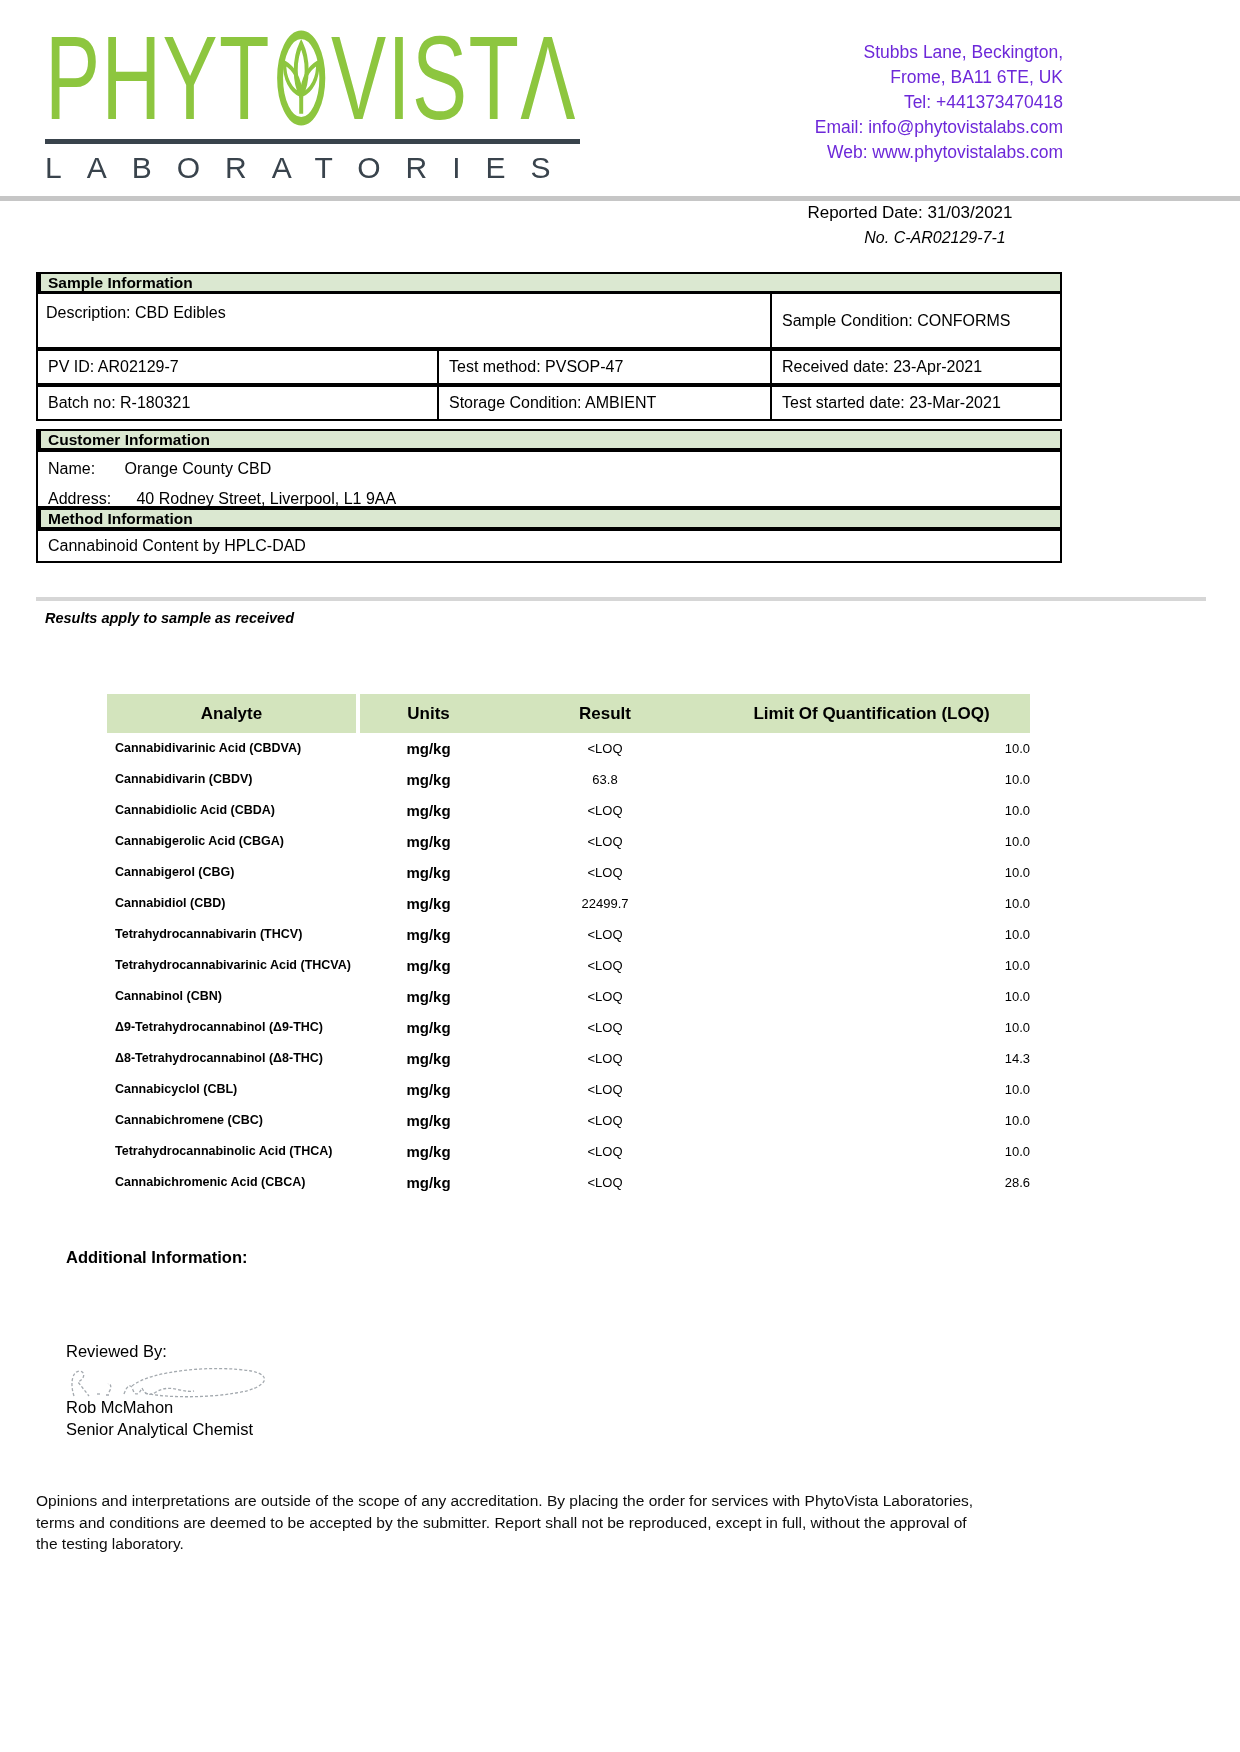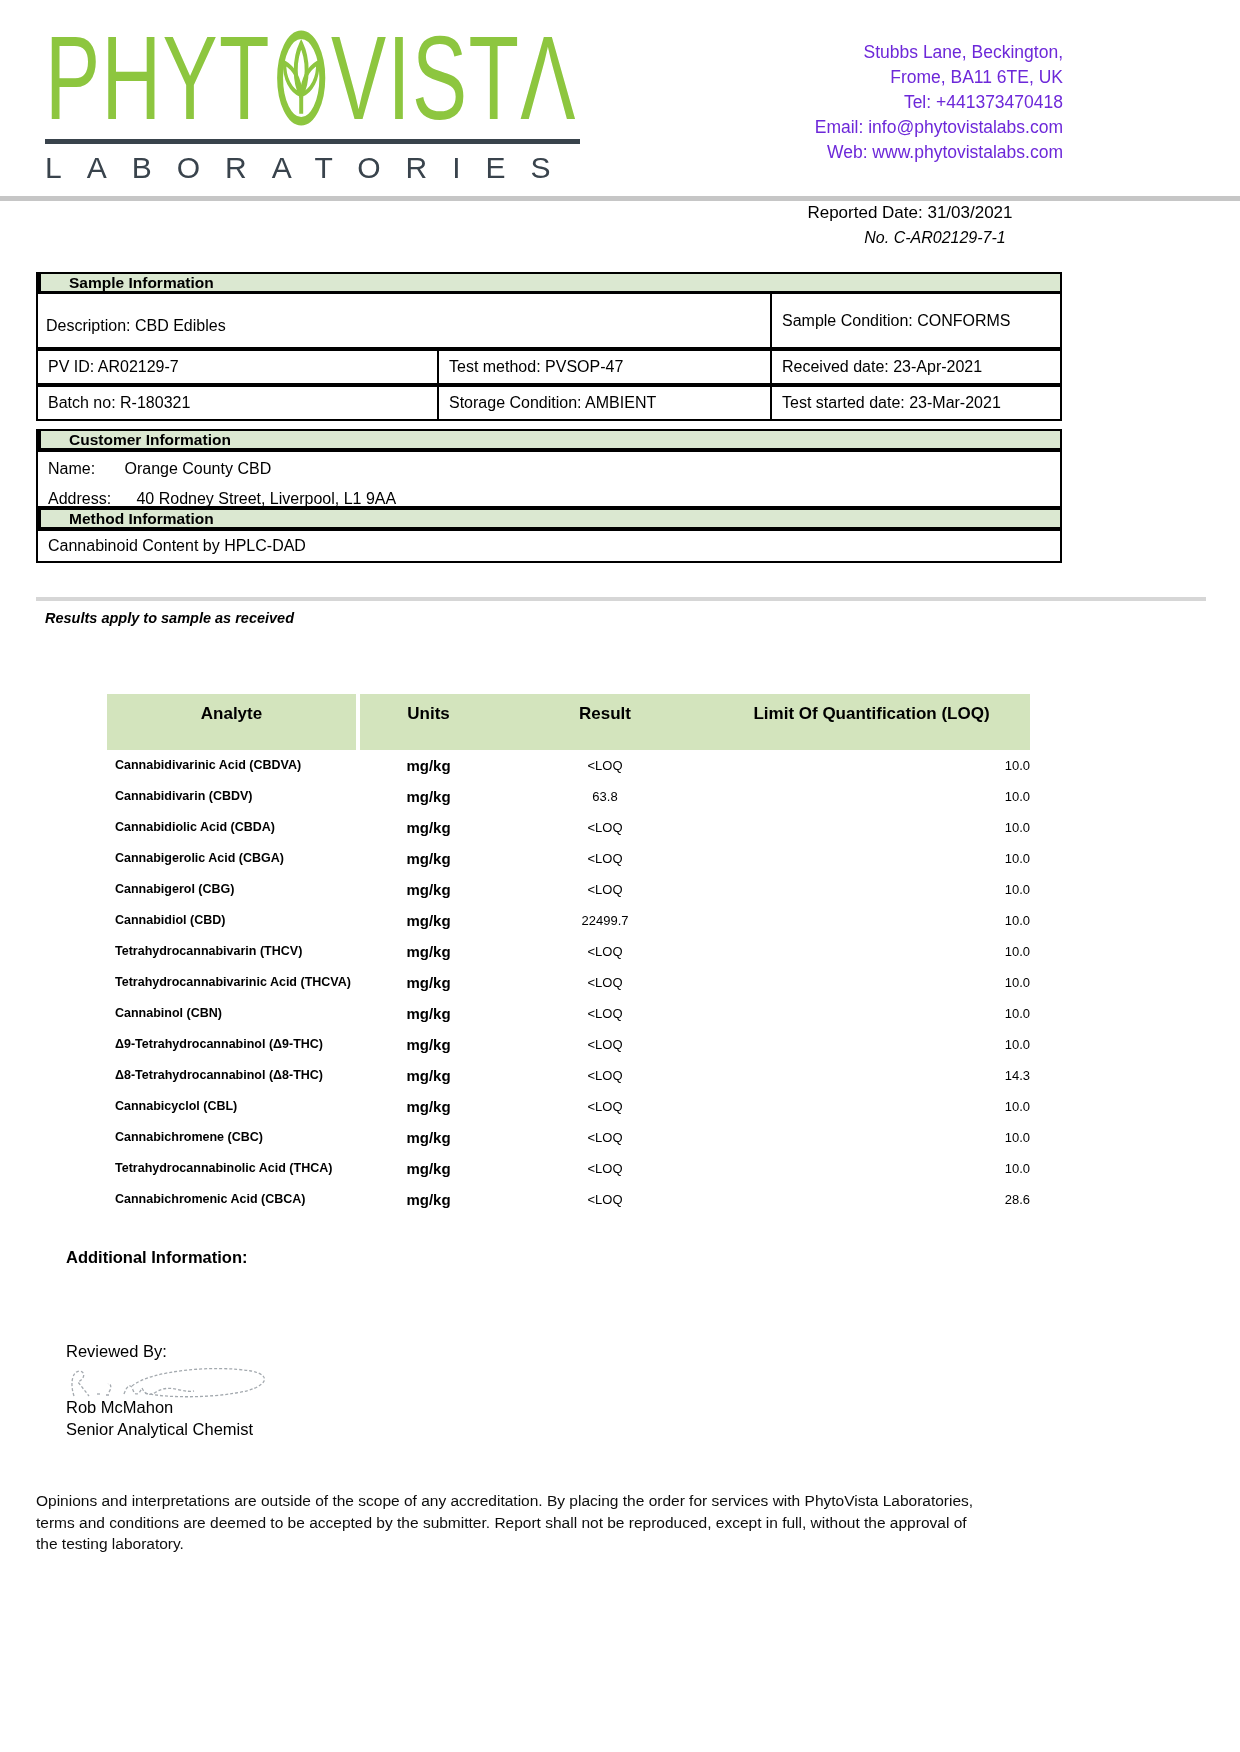--- a/index.html
+++ b/index.html
@@ -29,25 +29,25 @@
   .reported-date{position:absolute;top:203px;left:760px;width:300px;text-align:center;font-size:17px;}
   .report-no{position:absolute;top:229px;left:810px;width:250px;text-align:center;font-size:16px;font-style:italic;}
   .title{position:absolute;top:223px;left:0;width:1020px;text-align:center;
          font-size:27px;font-weight:bold;letter-spacing:0.5px;}
 
   
   .info{position:absolute;left:36px;top:272px;width:1026px;height:295px;}
   .info *{box-sizing:border-box;}
   .bar{position:absolute;left:0;width:1026px;height:21px;background:var(--section_bar_green);
        border:2px solid #000;border-left:5px solid #000;
-       font-weight:bold;font-size:15.5px;line-height:16px;padding:1px 0 0 28px;}
+       font-weight:bold;font-size:15.5px;line-height:16px;padding:1px 0 0 7px;}
   .box{position:absolute;left:0;width:1026px;border:2px solid #000;background:#fff;font-size:16px;}
   .bar1{top:0;}
   .desc-row{top:20px;height:57px;display:flex;}
-  .desc-cell{flex:0 0 734px;border-right:2px solid #000;padding:23px 8px;}
+  .desc-cell{flex:0 0 734px;border-right:2px solid #000;padding:10px 8px;}
   .cond-cell{flex:1;display:flex;align-items:center;padding-left:10px;}
   .row3{display:flex;}
   .pv-row{top:77px;height:36px;}
   .batch-row{top:113px;height:36px;}
   .c1{flex:0 0 401px;border-right:2px solid #000;display:flex;align-items:center;padding-left:10px;}
   .c2{flex:0 0 333px;border-right:2px solid #000;display:flex;align-items:center;padding-left:10px;}
   .c3{flex:1;display:flex;align-items:center;padding-left:10px;}
   .bar2{top:157px;}
   .cust-box{top:178px;height:58px;padding:6px 10px;}
   .cust-line{margin-top:2px;}
@@ -57,21 +57,21 @@
   .lbl-addr{width:84px;}
   .bar3{top:236px;}
   .method-box{top:257px;height:34px;display:flex;align-items:center;padding-left:10px;}
 
   .mid-divider{position:absolute;left:36px;top:597px;width:1170px;height:4px;background:#d6d6d6;}
   .results-note{position:absolute;left:45px;top:610px;font-size:14.5px;font-weight:bold;font-style:italic;}
 
   
   .results{position:absolute;left:107px;top:694px;width:923px;}
   .rgrid{display:grid;grid-template-columns:253px 137px 216px 317px;}
-  .rhead{height:56px;}
+  .rhead{height:39px;}
   .rhead > div{background:var(--table_header_green);font-weight:bold;font-size:17px;
                text-align:center;padding-top:10px;box-sizing:border-box;}
   .rhead .h-analyte{border-right:4px solid #fff;}
   .rrow{height:31px;line-height:31px;}
   .cell-analyte{font-weight:bold;font-size:12.5px;text-align:left;padding-left:8px;
                 white-space:nowrap;overflow:hidden;}
   .cell-units{font-weight:bold;font-size:15px;text-align:center;}
   .cell-result{font-size:13px;text-align:center;}
   .cell-loq{font-size:13px;text-align:right;}
 

